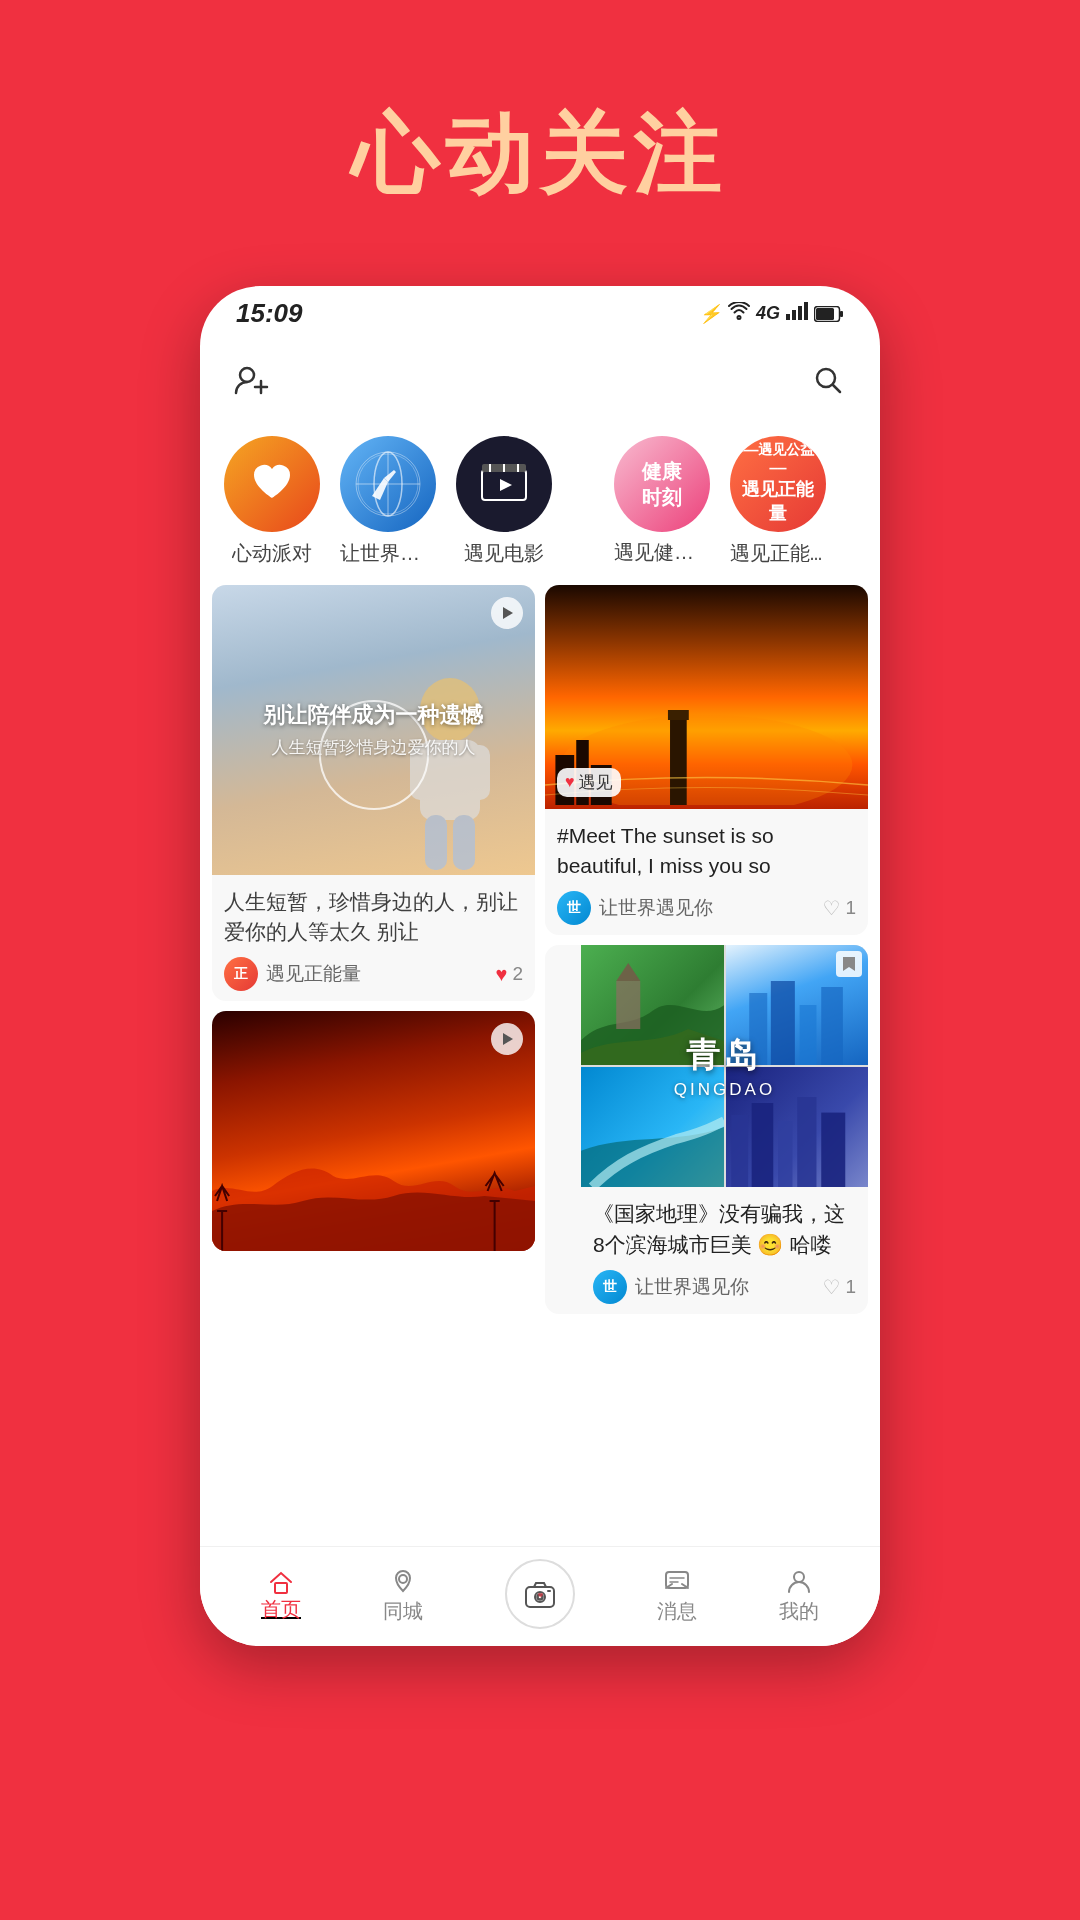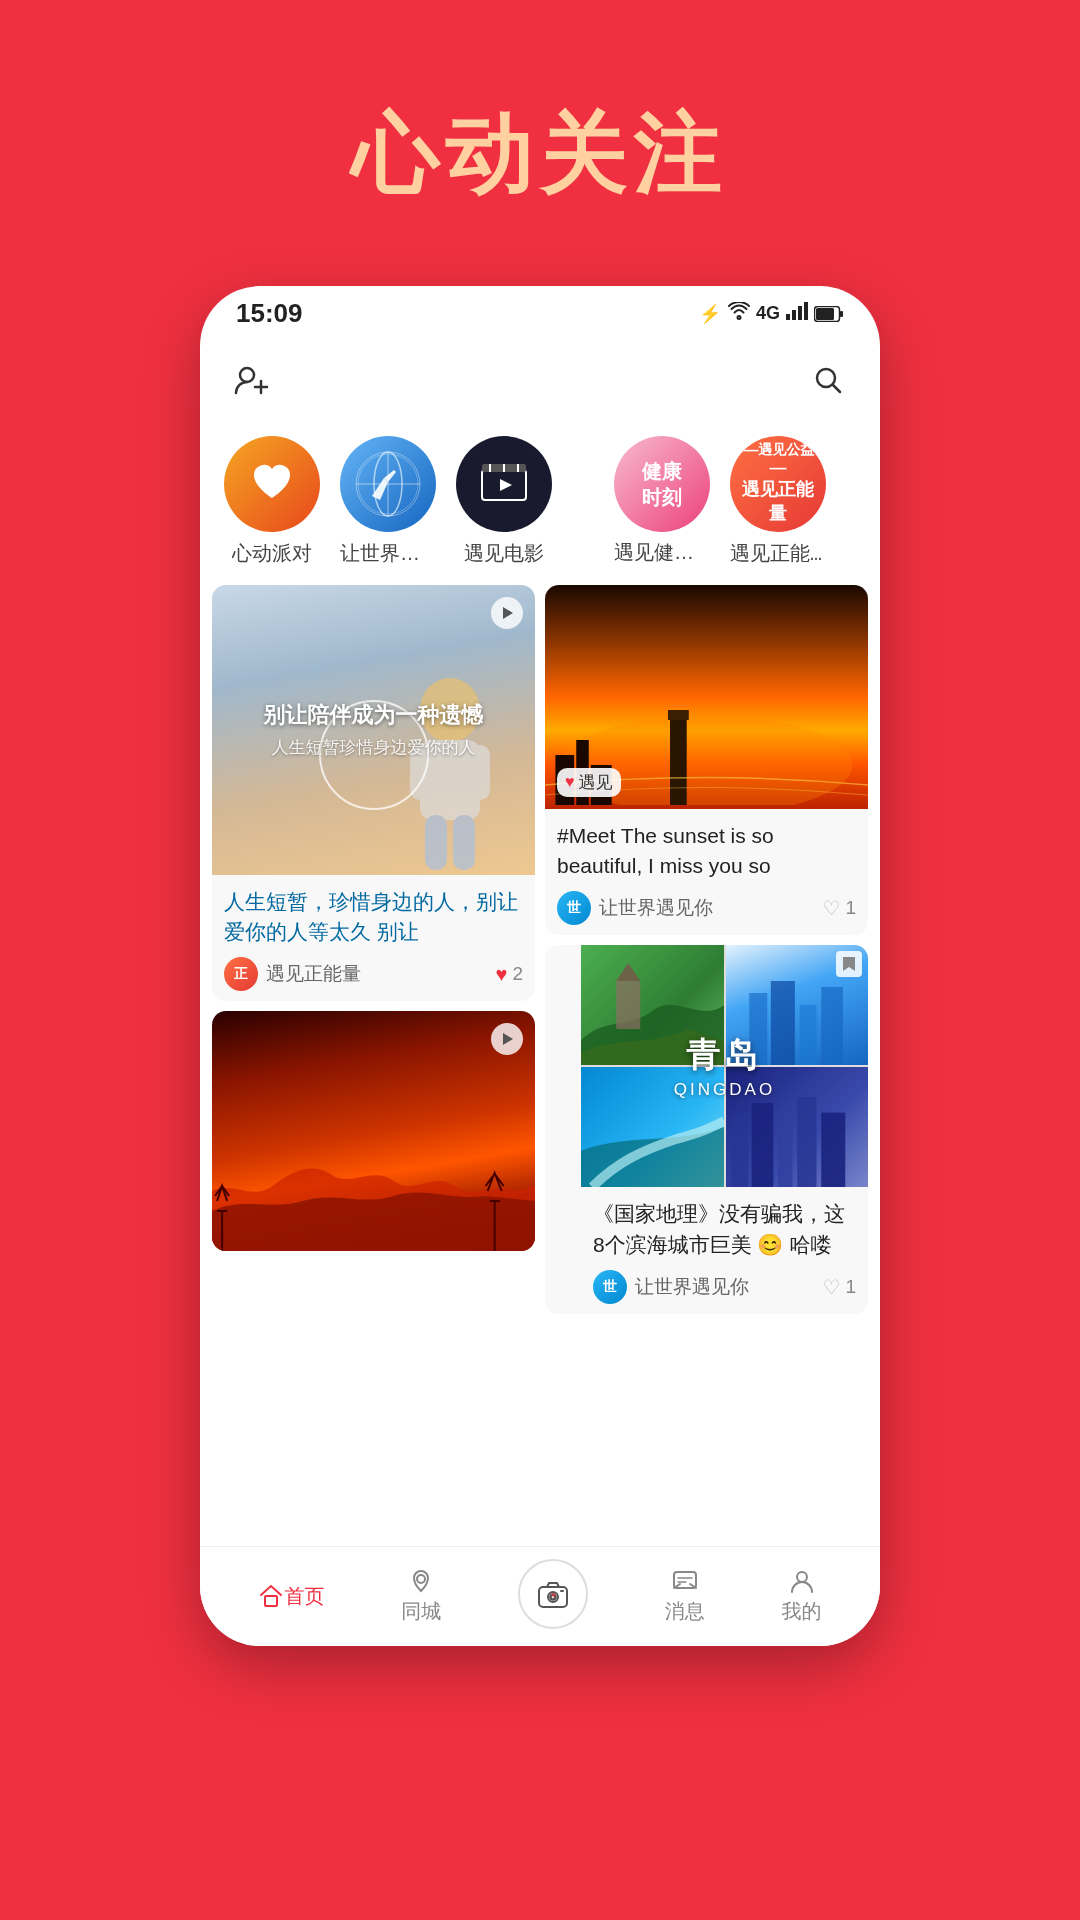--- a/index.html
+++ b/index.html
@@ -19,21 +19,21 @@
 <body>
 
 <div style="width:1080px;height:1920px;background:#f03040;display:flex;flex-direction:column;align-items:center;">
 
   <div style="margin-top:100px;text-align:center;">
     <div style="color:#ffd0a0;font-size:88px;font-weight:700;letter-spacing:6px;line-height:1.2;font-family:-apple-system,'PingFang SC','Microsoft YaHei',sans-serif;">心动关注</div>
   </div>
 
   <div style="margin-top:80px;width:680px;height:1360px;background:#fff;border-radius:60px;overflow:hidden;box-shadow:0 20px 60px rgba(0,0,0,0.3);display:flex;flex-direction:column;font-family:-apple-system,'PingFang SC','Microsoft YaHei',sans-serif;">
 
-    <div style="height:56px;display:flex;align-items:center;justify-content:space-between;padding:4px 36px;flex-shrink:0;">
+    <div style="height:56px;display:flex;align-items:center;justify-content:space-between;padding:4px 36px;flex-shrink:0;font-style:italic;">
       <span style="font-size:26px;font-weight:600;color:#222;">15:09</span>
       <div style="display:flex;align-items:center;gap:6px;">
         <span style="font-size:18px;color:#222;">⚡</span>
         <span style="font-size:18px;color:#222;">
           <svg width="22" height="18" viewBox="0 0 22 18" fill="none">
               <path d="M11 14a1.5 1.5 0 100 3 1.5 1.5 0 000-3zm-4.5-3.5C7.8 9.2 9.3 8 11 8s3.2 1.2 4.5 2.5" stroke="#222" stroke-width="2" stroke-linecap="round"></path>
               <path d="M3.5 7C5.7 4.8 8.2 3.5 11 3.5s5.3 1.3 7.5 3.5" stroke="#222" stroke-width="2" stroke-linecap="round"></path>
               <path d="M1 4C4 1.2 7.3 0 11 0s7 1.2 10 4" stroke="#222" stroke-width="2" stroke-linecap="round"></path>
             </svg>
         </span>
@@ -168,21 +168,21 @@
             </div>
 
             <div style="position:absolute;top:12px;right:12px;width:32px;height:32px;border-radius:50%;background:rgba(255,255,255,0.8);display:flex;align-items:center;justify-content:center;">
               <svg width="14" height="14" viewBox="0 0 14 14" fill="#555">
                   <path d="M3 1l10 6-10 6V1z"></path>
                 </svg>
             </div>
           </div>
 
           <div style="padding:12px 12px 10px;">
-            <div style="font-size:21px;color:#0369a1;line-height:1.45;margin-bottom:10px;font-weight:500;">人生短暂，珍惜身边的人，别让爱你的人等太久 别让</div>
+            <div style="font-size:21px;color:#404040;line-height:1.45;margin-bottom:10px;font-weight:500;">人生短暂，珍惜身边的人，别让爱你的人等太久 别让</div>
             <div style="display:flex;align-items:center;justify-content:space-between;">
               <div style="display:flex;align-items:center;gap:8px;">
                 <div style="width:34px;height:34px;border-radius:50%;background:linear-gradient(135deg,#ff7043,#e53935);flex-shrink:0;display:flex;align-items:center;justify-content:center;">
                   <span style="font-size:14px;color:white;font-weight:700;">正</span>
                 </div>
                 <span style="font-size:19px;color:#666;">遇见正能量</span>
               </div>
               <div style="display:flex;align-items:center;gap:5px;">
                 <span style="color:#f03040;font-size:20px;">♥</span>
                 <span style="font-size:19px;color:#888;">2</span>
@@ -325,21 +325,21 @@
               </div>
             </div>
           </div>
         </div>
 
       </div>
     </div>
 
     <div style="height:100px;display:flex;align-items:center;justify-content:space-around;border-top:1px solid #f0f0f0;padding:0 20px;flex-shrink:0;background:white;">
 
-      <div style="display:flex;flex-direction:row;align-items:center;gap:0;">
+      <div style="display:flex;flex-direction:column;align-items:center;gap:0;text-decoration:underline;">
         <svg width="26" height="26" viewBox="0 0 26 26" fill="none">
           <path d="M3 12L13 3l10 9" stroke="#f03040" stroke-width="2" stroke-linecap="round"></path>
           <rect x="7" y="13" width="12" height="10" rx="1" stroke="#f03040" stroke-width="2"></rect>
         </svg>
         <span style="font-size:20px;color:#f03040;font-weight:500;">首页</span>
       </div>
 
       <div style="display:flex;flex-direction:column;align-items:center;gap:4px;">
         <svg width="26" height="26" viewBox="0 0 26 26" fill="none">
           <circle cx="13" cy="11" r="4" stroke="#888" stroke-width="2"></circle>

